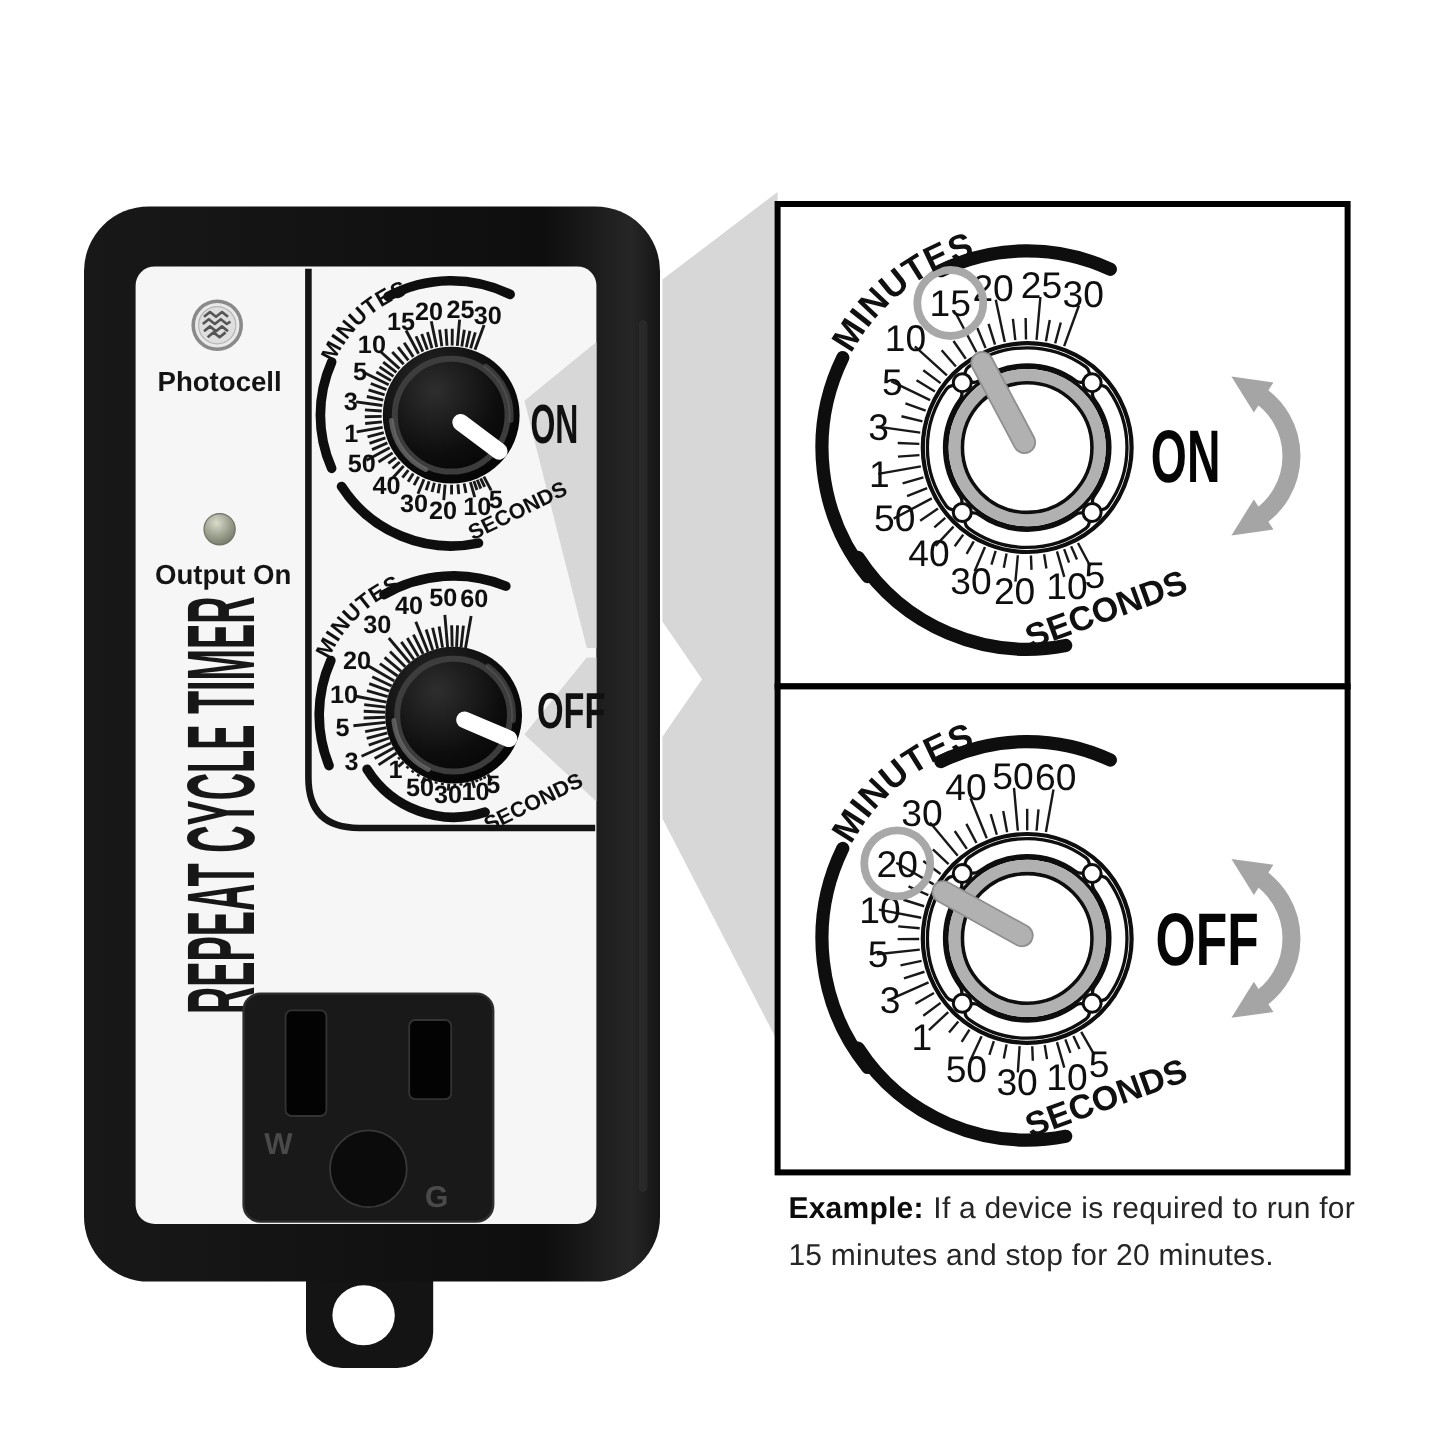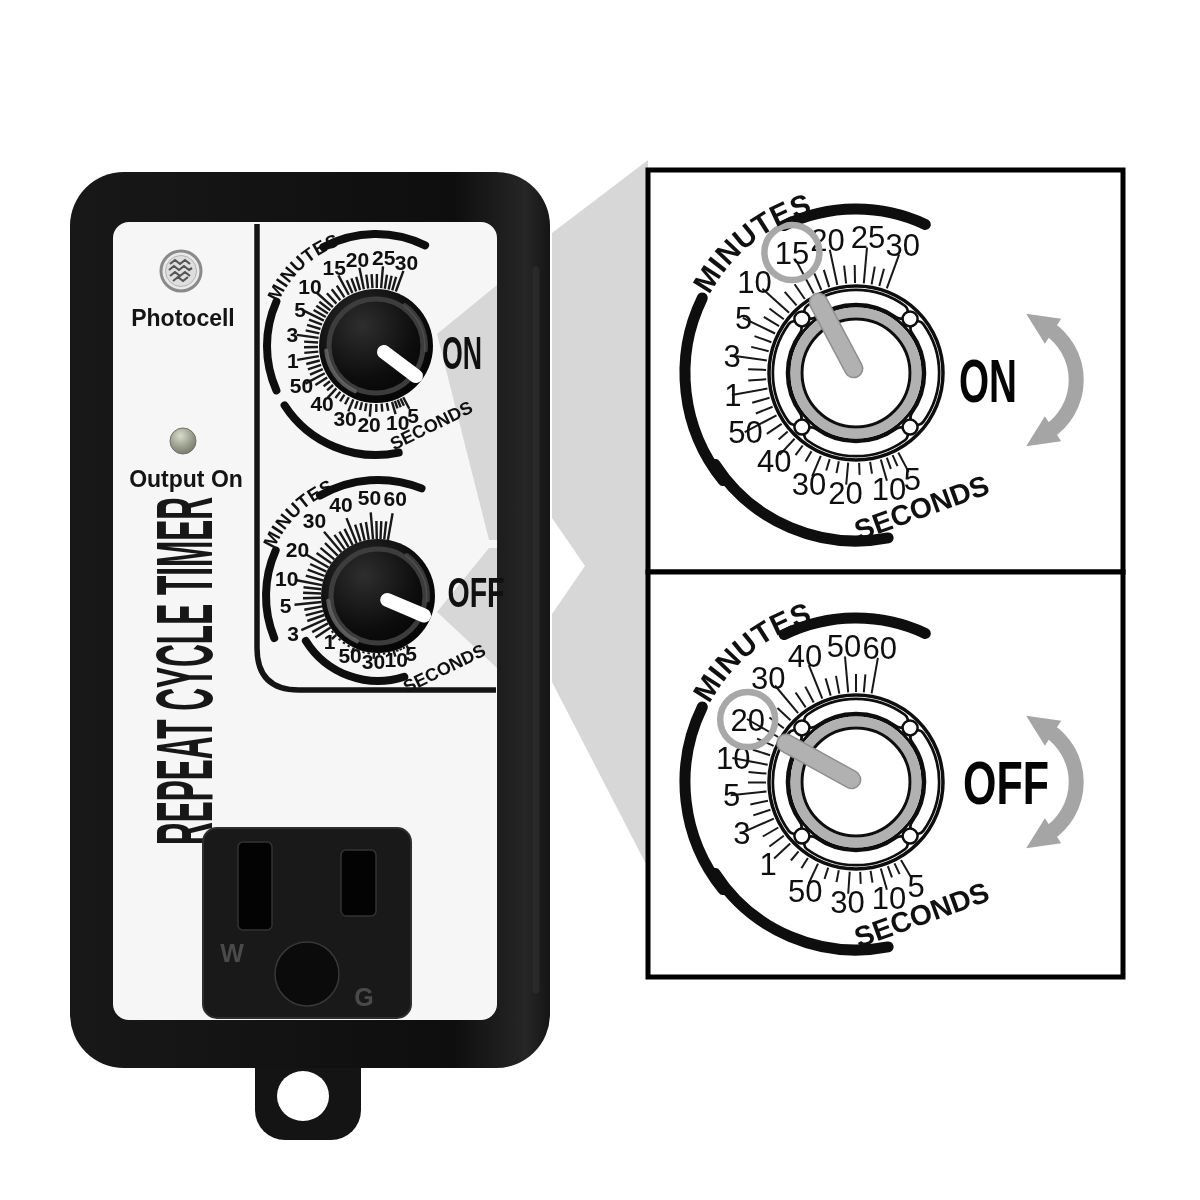--- a/index.html
+++ b/index.html
@@ -404,13 +404,17 @@
   <text x="447" y="674" transform="rotate(-26 447 674)" text-anchor="middle" font-size="18" font-weight="700" fill="#101010">SECONDS</text>
   <text x="925" y="517" transform="rotate(-20 925 517)" text-anchor="middle" font-size="28.5" font-weight="700" fill="#101010">SECONDS</text>
   <text x="925" y="924" transform="rotate(-20 925 924)" text-anchor="middle" font-size="28.5" font-weight="700" fill="#101010">SECONDS</text>
 
   <text x="462" y="369" text-anchor="middle" font-size="46" font-weight="700" fill="#101010" textLength="40" lengthAdjust="spacingAndGlyphs">ON</text>
   <text x="476" y="607" text-anchor="middle" font-size="42" font-weight="700" fill="#101010" textLength="57" lengthAdjust="spacingAndGlyphs">OFF</text>
   <text x="988" y="402" text-anchor="middle" font-size="62" font-weight="700" fill="#050505" textLength="58" lengthAdjust="spacingAndGlyphs">ON</text>
   <text x="1006" y="804" text-anchor="middle" font-size="62" font-weight="700" fill="#050505" textLength="86" lengthAdjust="spacingAndGlyphs">OFF</text>
 </svg>
 
+<div class="example">
+  <span class="lead">Example:</span><span>If a device is required to run for</span><br>
+  <span>15 minutes and stop for 20 minutes.</span>
 </div>
+</div>
 
 </body></html>

